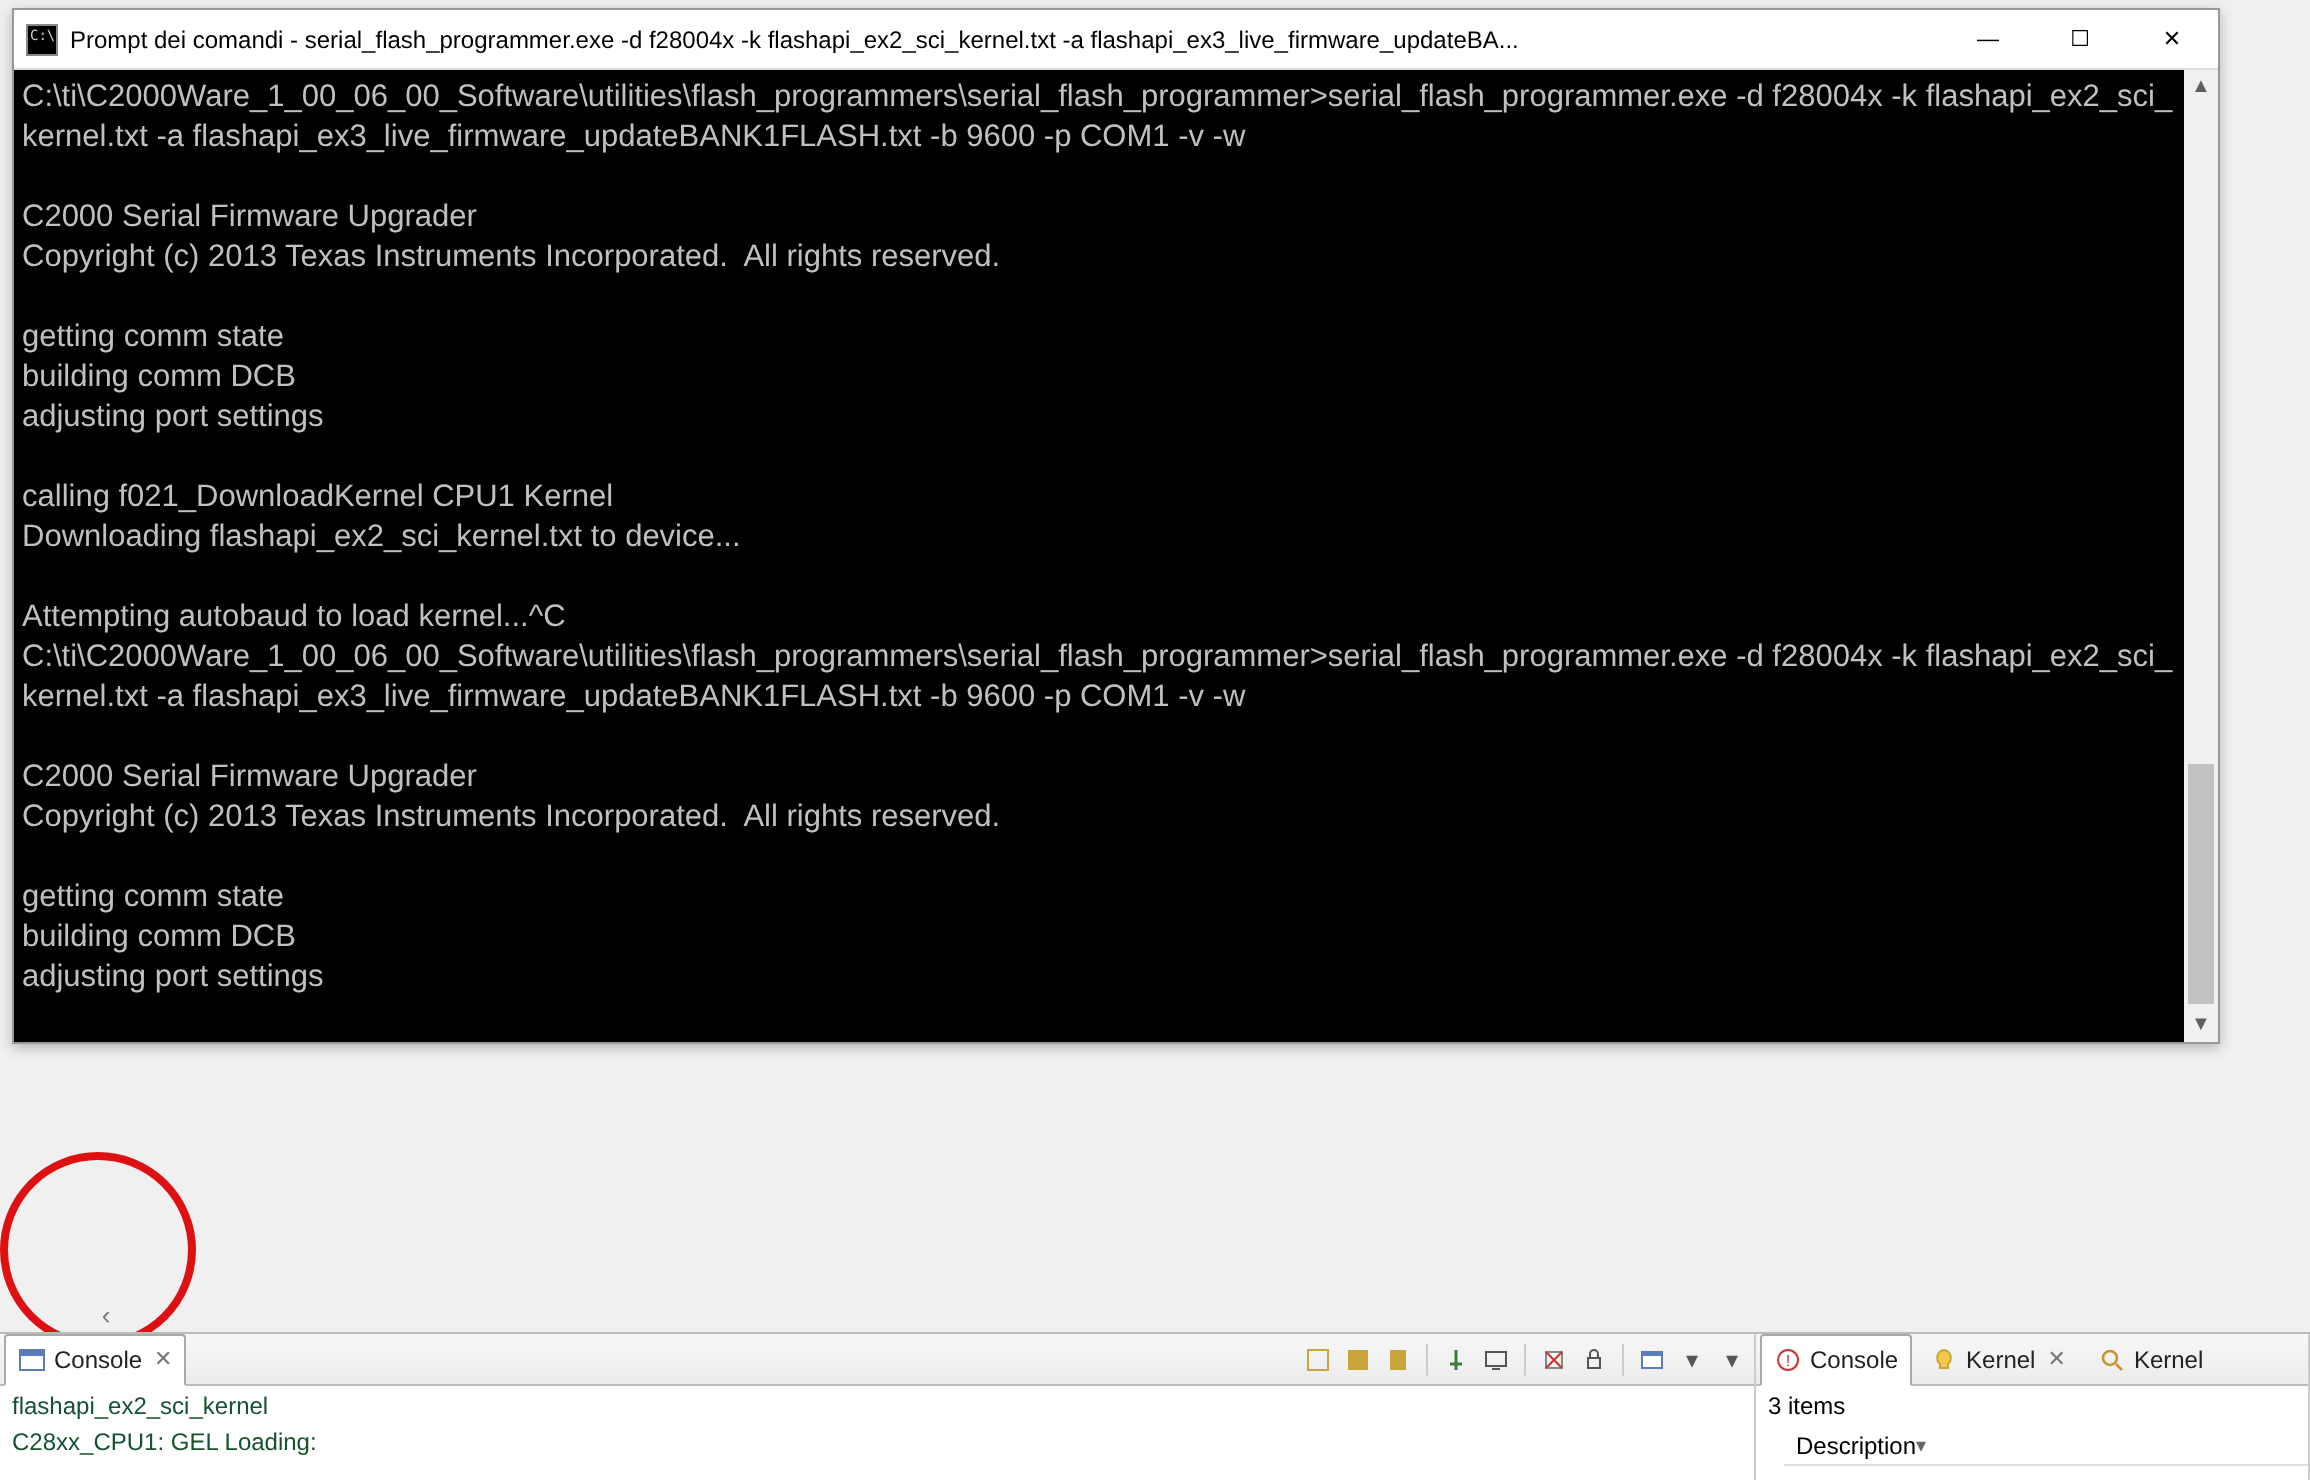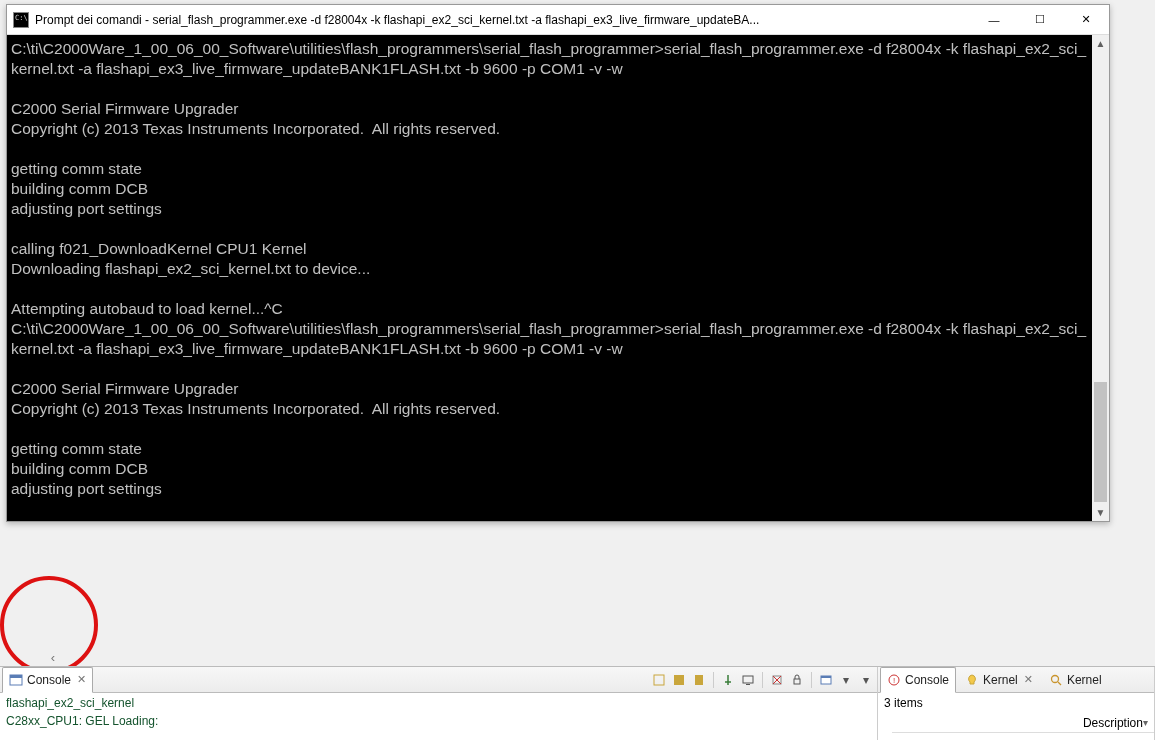--- a/index.html
+++ b/index.html
@@ -190,21 +190,21 @@
     flex-direction:column;
   }
   .pt-head{
     height:20px;
     background:#fff;
     border-bottom:1px solid #ddd;
     display:flex;align-items:center;
     padding:0 6px;
     font-size:12px;
     color:#000;
-    justify-content:flex-end;
+    justify-content:flex-start;
     margin-left:14px;
   }
   .pt-caret{color:#666;font-size:10px;}
 </style>
 </head>
 <body>
 
 <div class="cmd-window">
   <div class="cmd-titlebar">
     <span class="cmd-icon"></span>

